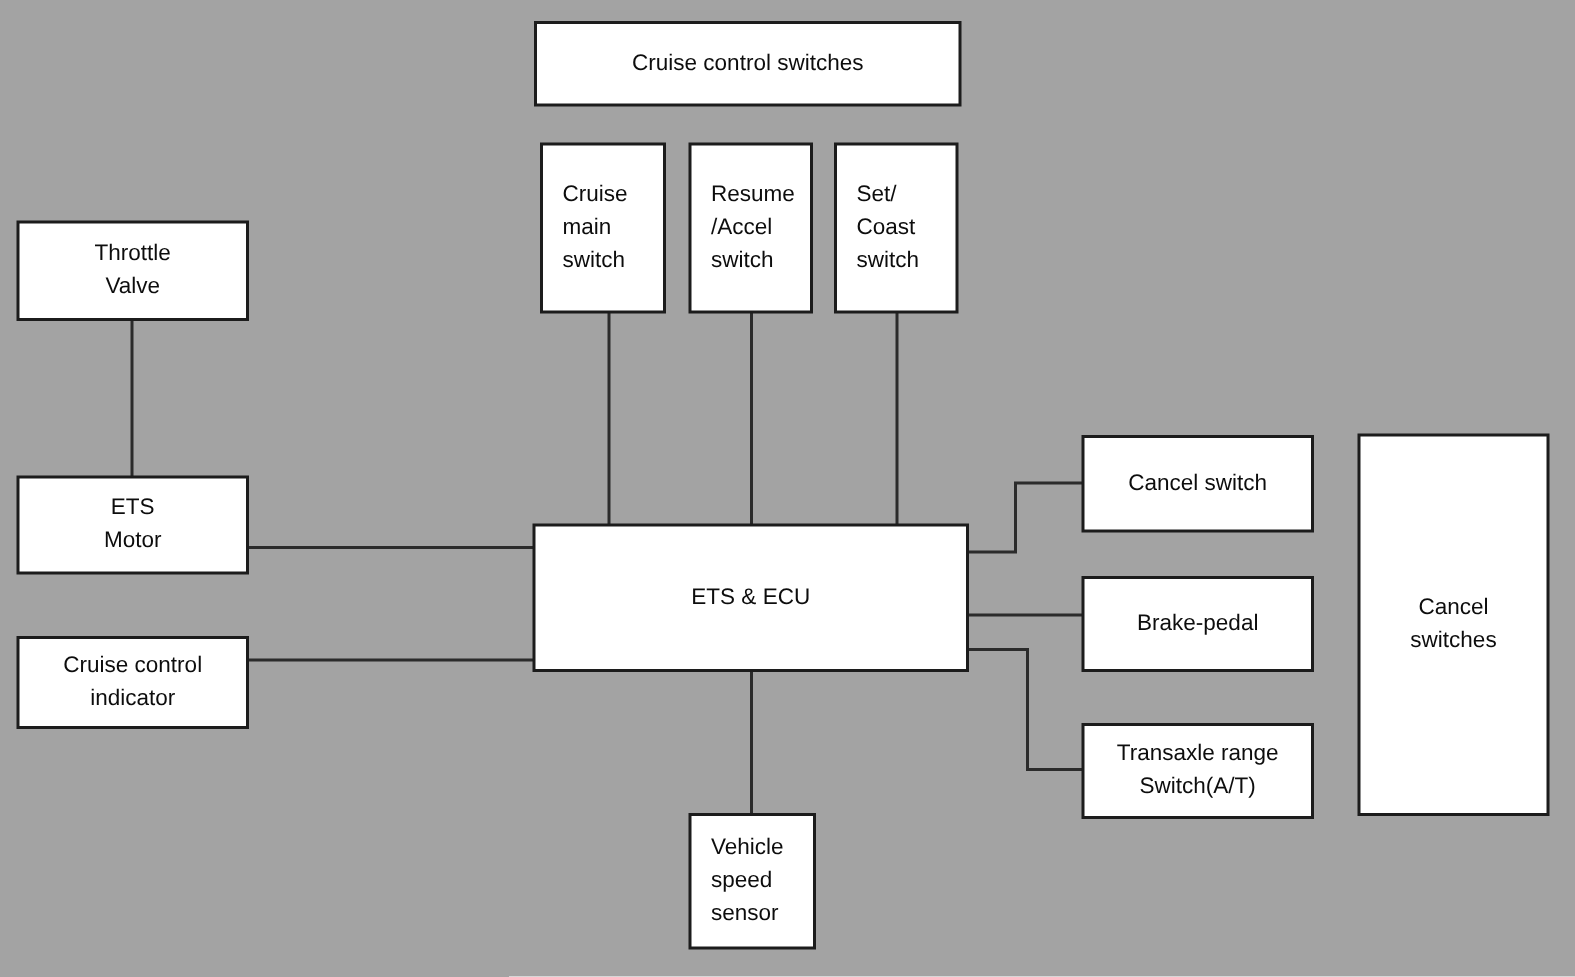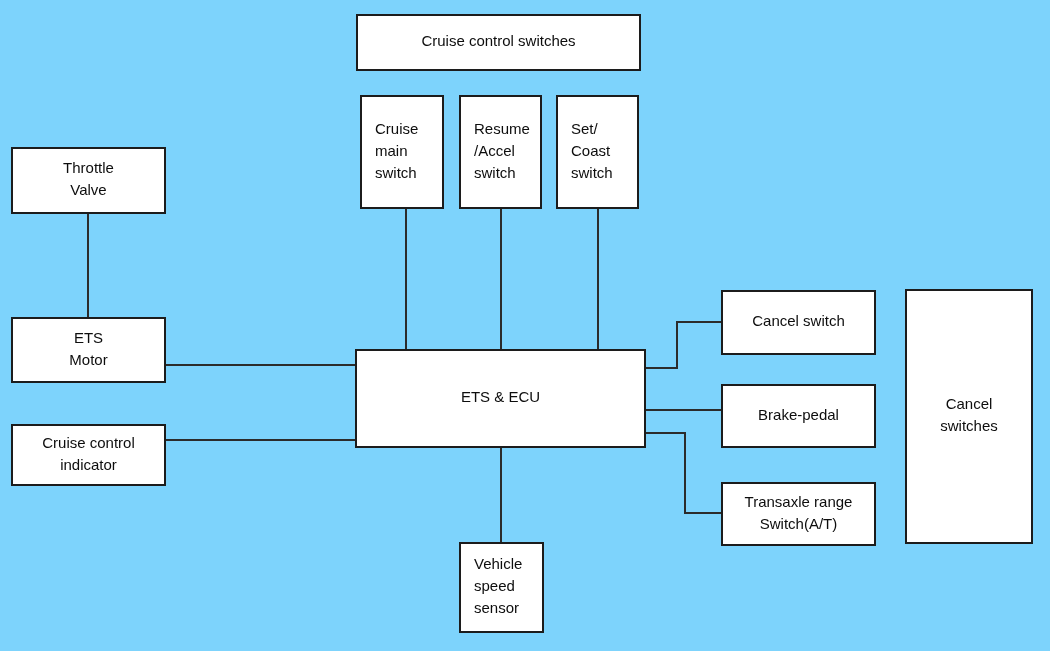--- a/index.html
+++ b/index.html
@@ -11,21 +11,21 @@
   body {
     width: 1050px;
     height: 651px;
     font-family: "Liberation Sans", sans-serif;
     overflow: hidden;
   }
   #diagram-root {
     position: relative;
     width: 1050px;
     height: 651px;
-    background: #7dd3fc;
+    background: #a3a3a3;
   }
   svg.diagram-canvas {
     position: absolute;
     top: 0;
     left: 0;
     width: 1050px;
     height: 651px;
   }
   .node-box {
     fill: #ffffff;

